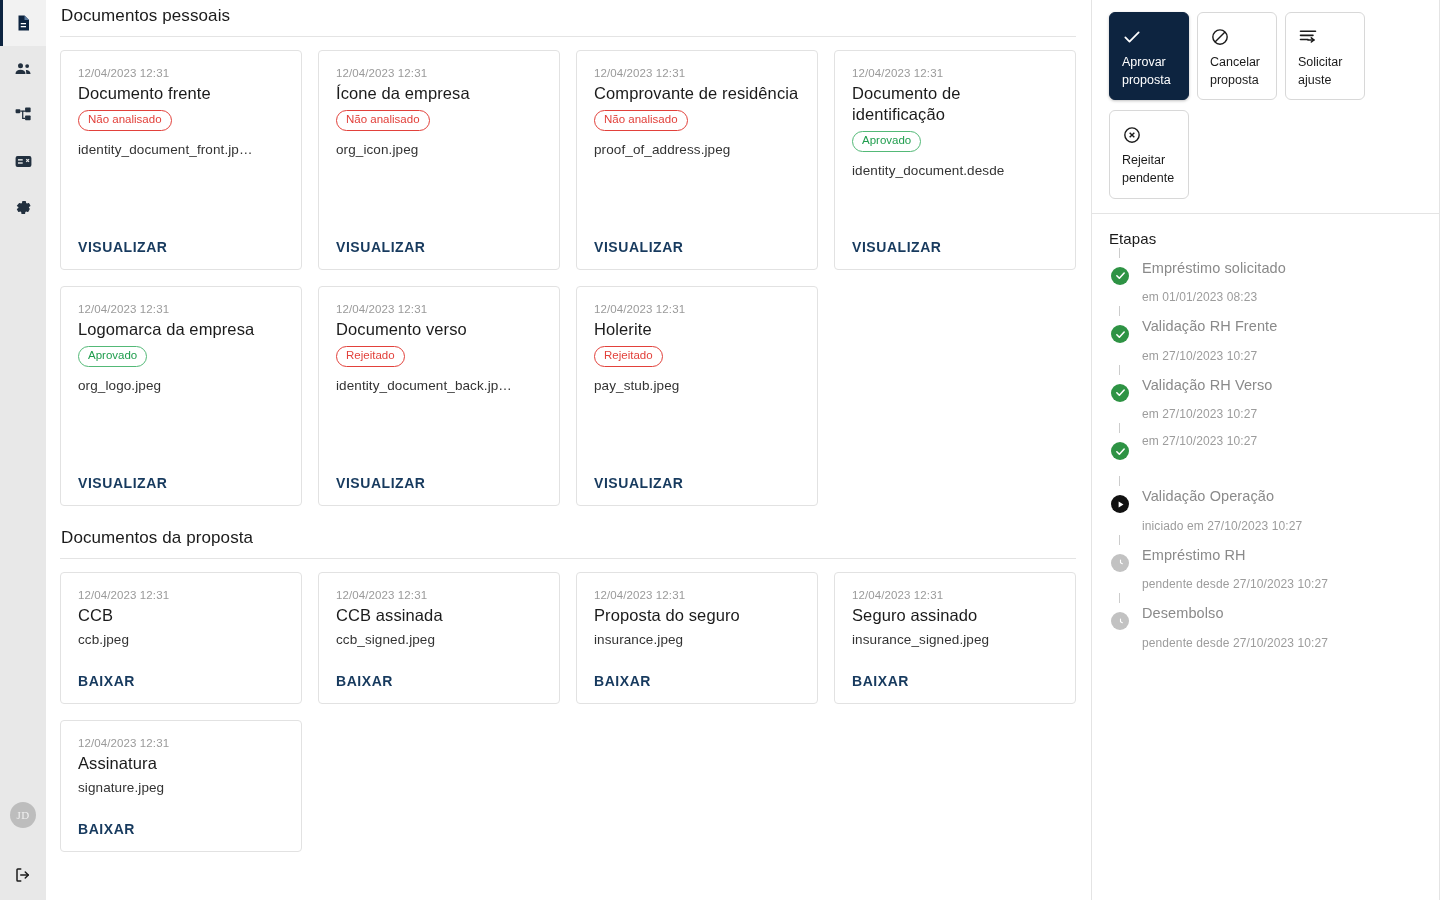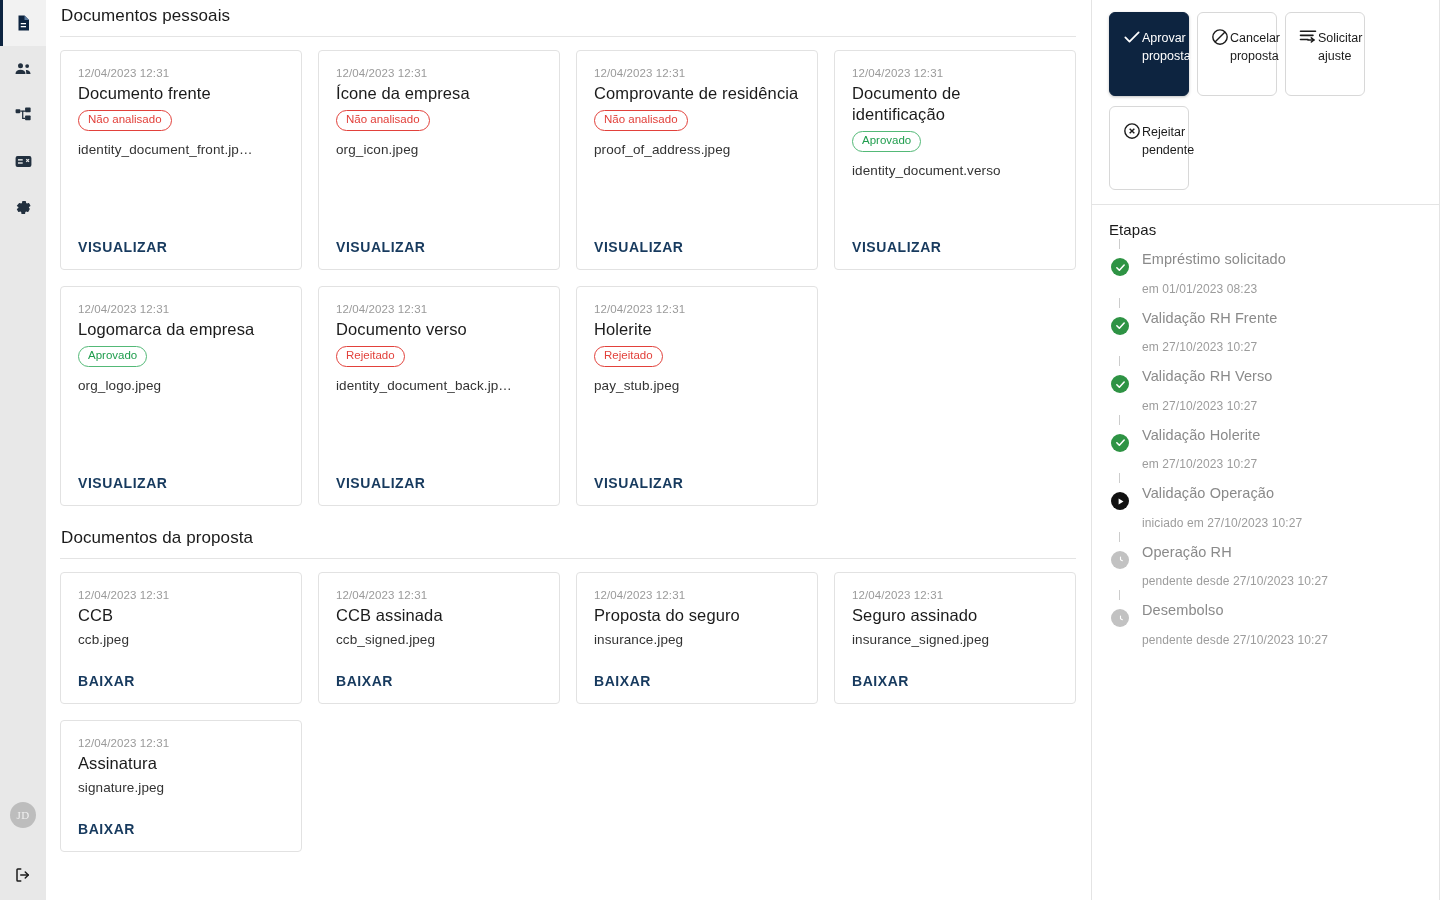--- a/index.html
+++ b/index.html
@@ -107,21 +107,21 @@
   .actions {
     padding: 12px 14px 14px 17px;
     display: flex; flex-wrap: wrap; gap: 10px 8px;
   }
   .action-btn {
     width: 80px; min-height: 84px;
     border-radius: 6px;
     border: 1px solid #d8d8d8;
     background: #fff;
     padding: 12px 10px 10px 12px;
-    display: flex; flex-direction: row;
+    display: flex; flex-direction: column;
     cursor: pointer;
   }
   .action-btn.primary {
     background: #0d2440; border-color: #0d2440; color: #fff;
     box-shadow: 0 1px 3px rgba(0,0,0,.25);
   }
   .action-icon { height: 24px; display: flex; align-items: center; }
   .action-label {
     font-size: 12.5px; line-height: 1.45; color: #1b1b1b;
     margin-top: 4px;
@@ -247,21 +247,21 @@
               <div class="doc-title">Comprovante de residência</div>
               <span class="badge red">Não analisado</span>
               <div class="doc-file">proof_of_address.jpeg</div>
               <div class="card-spacer"></div>
               <div class="doc-action">VISUALIZAR</div>
             </div>
             <div class="doc-card tall">
               <div class="doc-date">12/04/2023 12:31</div>
               <div class="doc-title">Documento de identificação</div>
               <span class="badge green">Aprovado</span>
-              <div class="doc-file">identity_document.verso</div>
+              <div class="doc-file">identity_document.desde</div>
               <div class="card-spacer"></div>
               <div class="doc-action">VISUALIZAR</div>
             </div>
             <div class="doc-card tall">
               <div class="doc-date">12/04/2023 12:31</div>
               <div class="doc-title">Logomarca da empresa</div>
               <span class="badge green">Aprovado</span>
               <div class="doc-file">org_logo.jpeg</div>
               <div class="card-spacer"></div>
               <div class="doc-action">VISUALIZAR</div>
@@ -403,42 +403,41 @@
             <div class="step-name">Validação RH Verso</div>
             <div class="step-meta">em 27/10/2023 10:27</div>
           </div>
           <div class="step">
             <div class="connector"></div>
             <div class="dot done">
               <svg width="11" height="11" viewBox="0 0 24 24" fill="none" stroke="#ffffff" stroke-width="3.4" stroke-linecap="round" stroke-linejoin="round">
                 <path d="M4 12.5l5.5 5.5L20 6.5"></path>
               </svg>
             </div>
-            <div class="step-name">Validação Holerite</div>
             <div class="step-meta">em 27/10/2023 10:27</div>
           </div>
           <div class="step">
             <div class="connector"></div>
             <div class="dot active">
               <svg width="9" height="9" viewBox="0 0 24 24" fill="#ffffff">
                 <path d="M7 4l13 8-13 8z"></path>
               </svg>
             </div>
             <div class="step-name">Validação Operação</div>
             <div class="step-meta">iniciado em 27/10/2023 10:27</div>
           </div>
           <div class="step">
             <div class="connector"></div>
             <div class="dot pending">
               <svg width="11" height="11" viewBox="0 0 24 24" fill="none" stroke="#ffffff" stroke-width="2.4" stroke-linecap="round">
                 <circle cx="12" cy="12" r="8.5" stroke="none" fill="none"></circle>
                 <path d="M12 6.5v6l4 2.2"></path>
               </svg>
             </div>
-            <div class="step-name">Operação RH</div>
+            <div class="step-name">Empréstimo RH</div>
             <div class="step-meta">pendente desde 27/10/2023 10:27</div>
           </div>
           <div class="step">
             <div class="connector"></div>
             <div class="dot pending">
               <svg width="11" height="11" viewBox="0 0 24 24" fill="none" stroke="#ffffff" stroke-width="2.4" stroke-linecap="round">
                 <circle cx="12" cy="12" r="8.5" stroke="none" fill="none"></circle>
                 <path d="M12 6.5v6l4 2.2"></path>
               </svg>
             </div>

